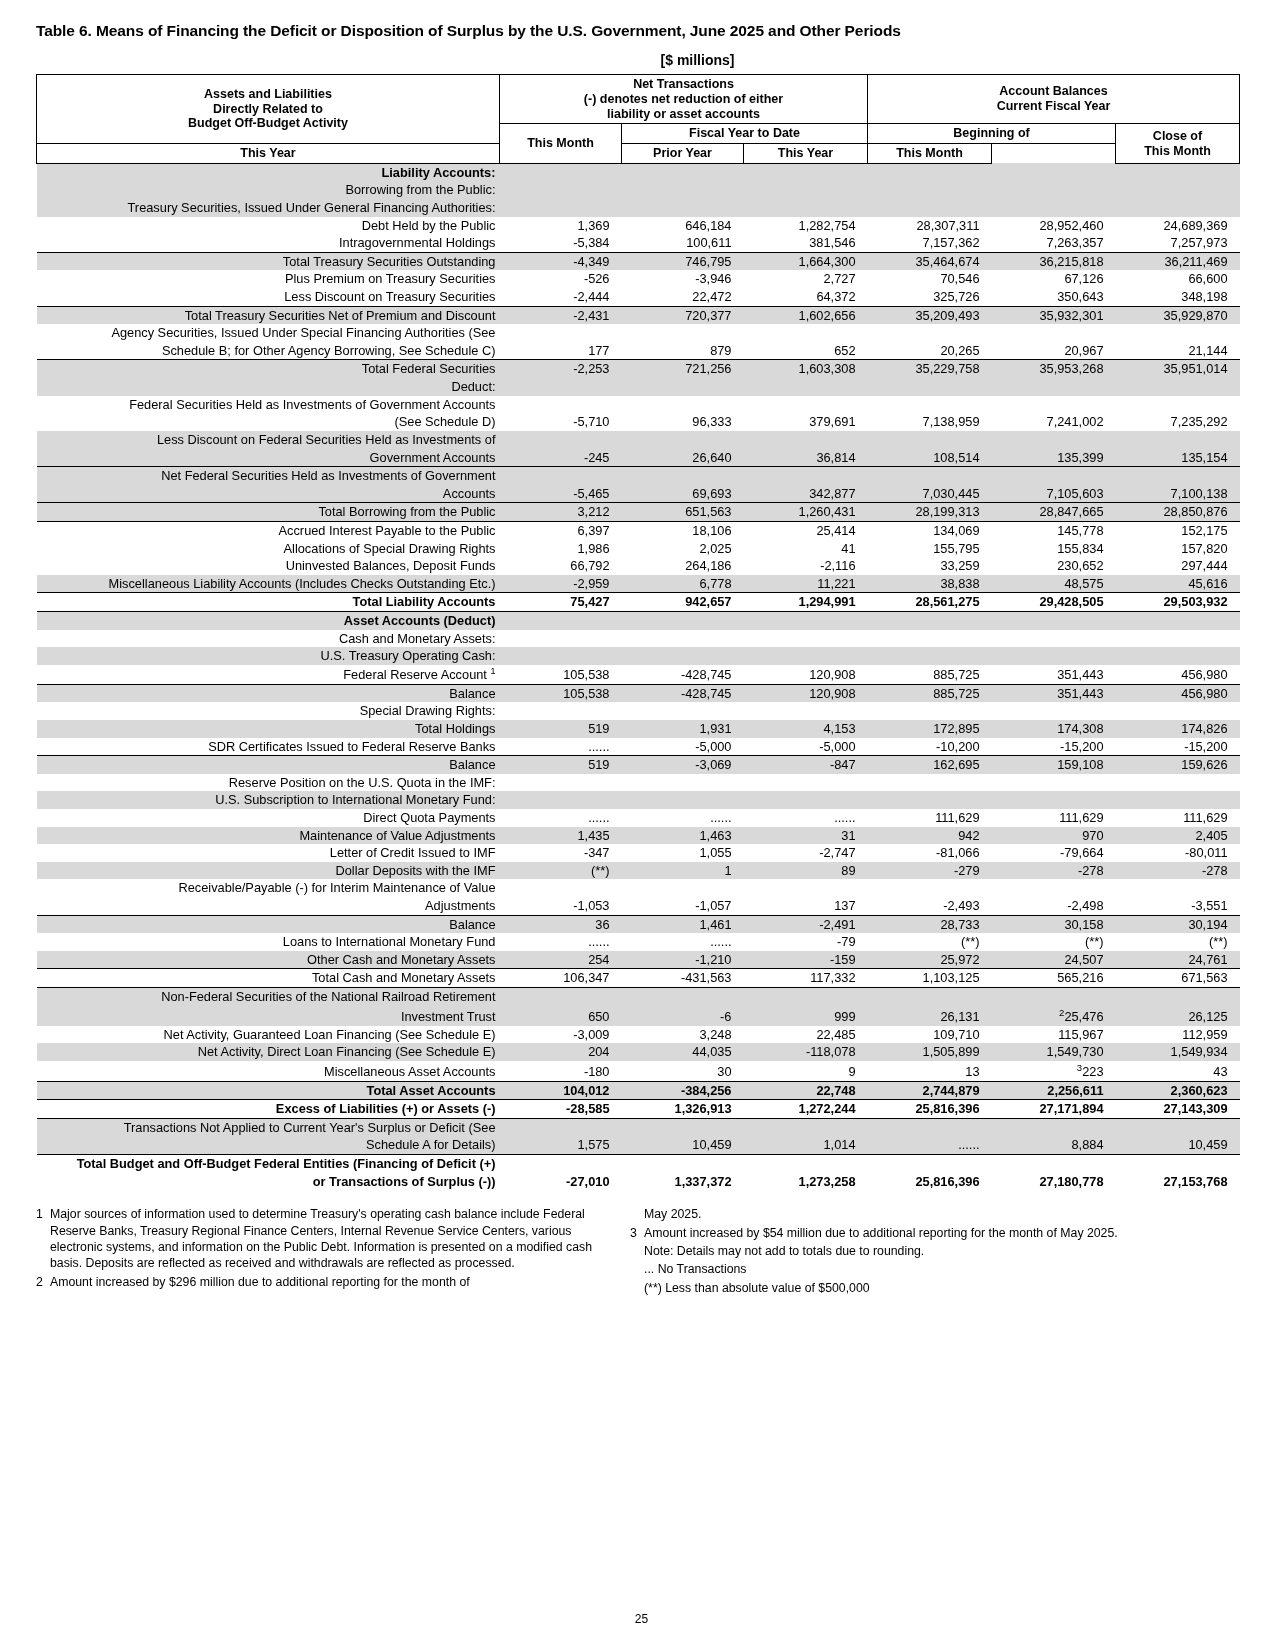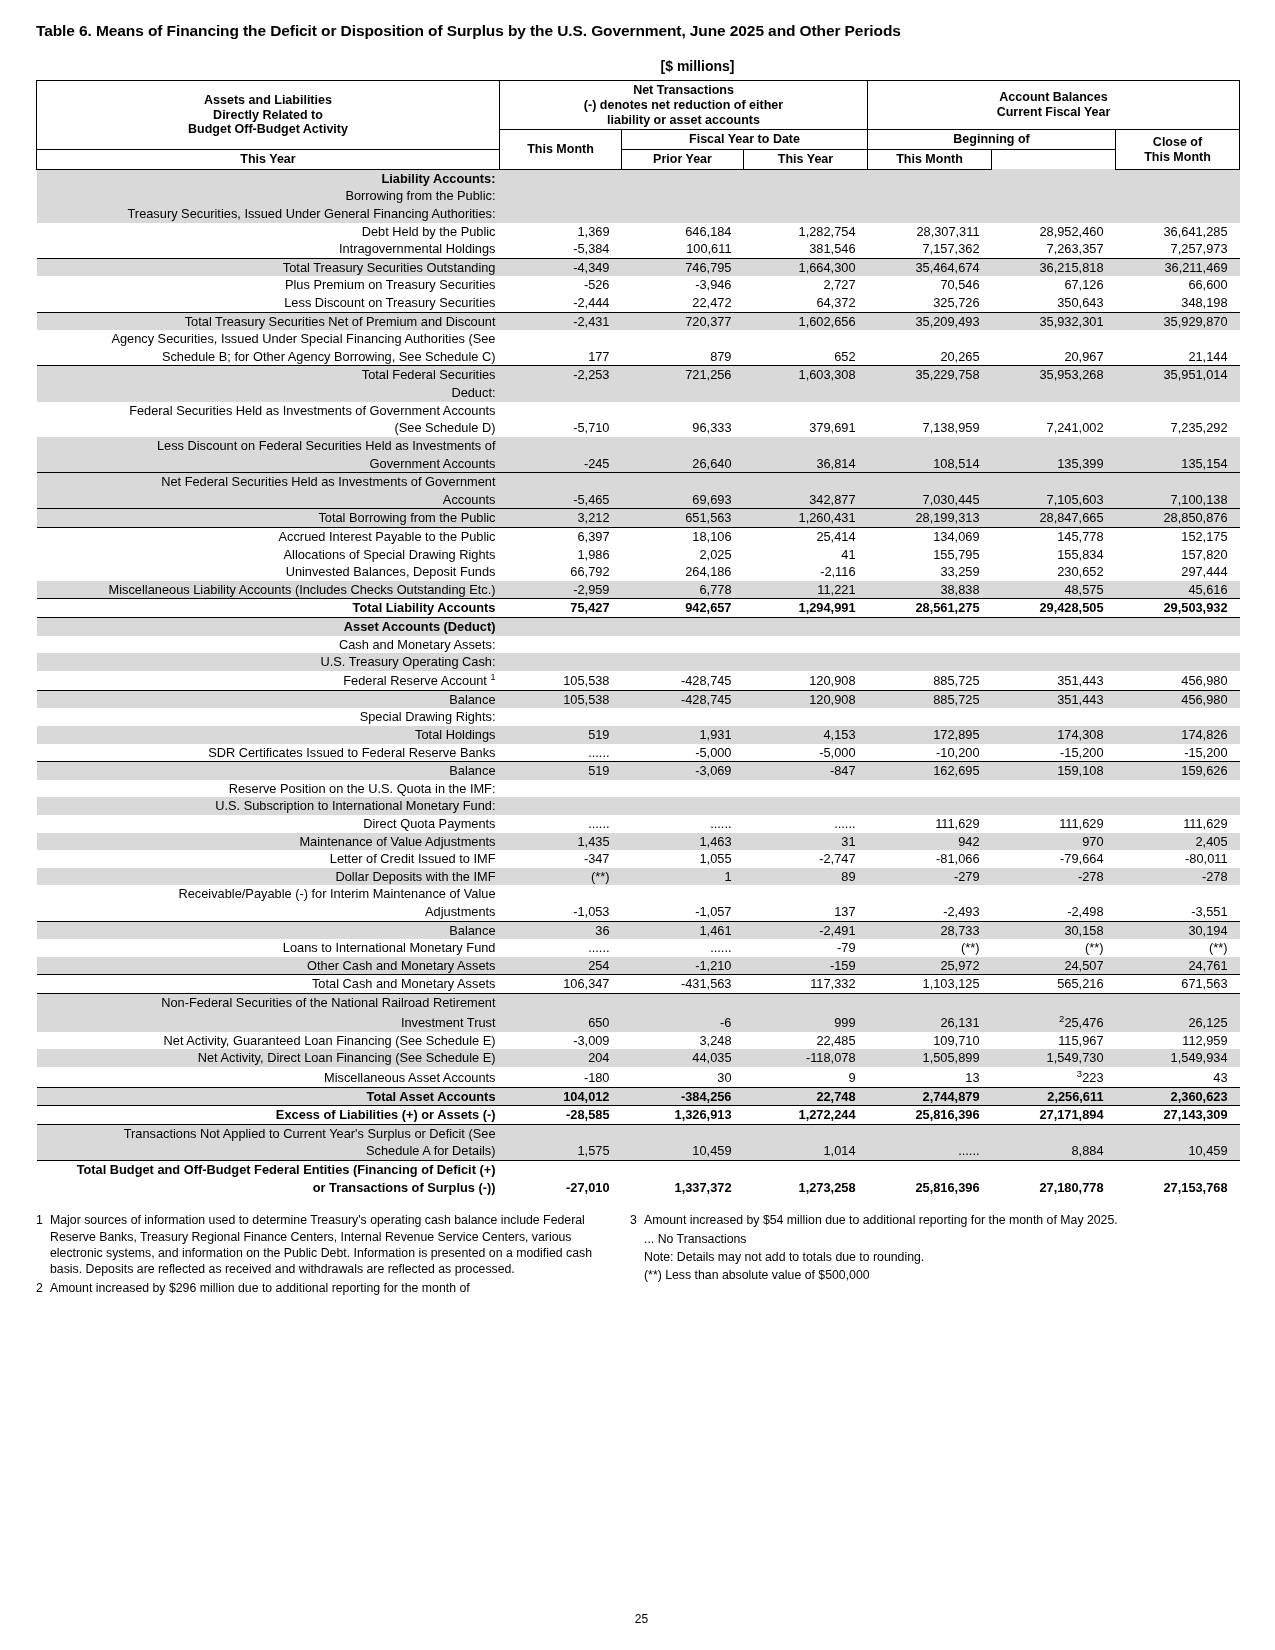--- a/index.html
+++ b/index.html
@@ -11,21 +11,21 @@
     font-family: "Liberation Sans", sans-serif;
     color: #000000;
     position: relative;
   }
   .page {
     padding: 22px 36px 0 36px;
   }
   h1.title {
     font-size: 15.5px;
     font-weight: bold;
-    margin: 0 0 18px 0;
+    margin: 0 0 12px 0;
     letter-spacing: -0.1px;
   }
   .units {
     font-size: 14px;
     font-weight: bold;
     text-align: center;
     margin: 0 0 6px 0;
     padding-left: 120px;
   }
   table.main {
@@ -179,21 +179,21 @@
           <td class="num"></td>
           <td class="num"></td>
         </tr>
         <tr>
           <td class="lbl i3">Debt Held by the Public</td>
           <td class="num">1,369</td>
           <td class="num">646,184</td>
           <td class="num">1,282,754</td>
           <td class="num">28,307,311</td>
           <td class="num">28,952,460</td>
-          <td class="num">36,641,285</td>
+          <td class="num">24,689,369</td>
         </tr>
         <tr>
           <td class="lbl i3">Intragovernmental Holdings</td>
           <td class="num">-5,384</td>
           <td class="num">100,611</td>
           <td class="num">381,546</td>
           <td class="num">7,157,362</td>
           <td class="num">7,263,357</td>
           <td class="num">7,257,973</td>
         </tr>
@@ -674,33 +674,37 @@
           <span class="mark">1</span>
           <span class="txt">Major sources of information used to determine Treasury's operating cash balance include Federal Reserve Banks, Treasury Regional Finance Centers, Internal Revenue Service Centers, various electronic systems, and information on the Public Debt.  Information is presented on a modified cash basis. Deposits are reflected as received and withdrawals are reflected as processed.</span>
         </div>
         <div class="fn">
           <span class="mark">2</span>
           <span class="txt">Amount increased by $296 million due to additional reporting for the month of</span>
         </div>
       </div>
     <div class="col" id="fn-right">
         <div class="fn">
+          <span class="mark"></span>
+          <span class="txt">May 2025.</span>
+        </div>
+        <div class="fn">
           <span class="mark">3</span>
           <span class="txt">Amount increased by $54 million due to additional reporting for the month of May 2025.</span>
+        </div>
+        <div class="fn">
+          <span class="mark"></span>
+          <span class="txt">Note: Details may not add to totals due to rounding.</span>
         </div>
         <div class="fn">
           <span class="mark"></span>
           <span class="txt">... No Transactions</span>
         </div>
         <div class="fn">
           <span class="mark"></span>
-          <span class="txt">Note: Details may not add to totals due to rounding.</span>
-        </div>
-        <div class="fn">
-          <span class="mark"></span>
           <span class="txt">(**) Less than absolute value of $500,000</span>
         </div>
       </div>
   </div>
 
 </div>
 
 <div class="pageno">25</div>
 
 </body></html>

